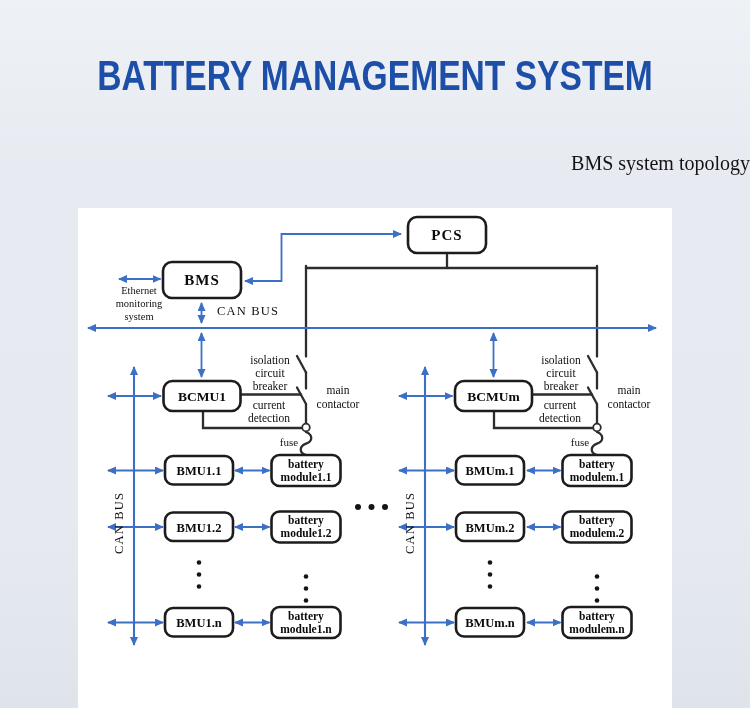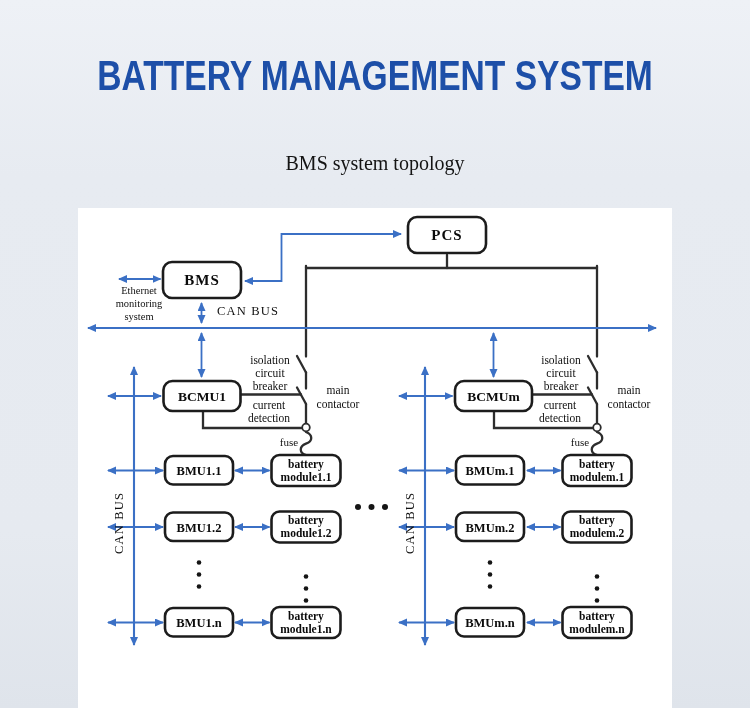--- a/index.html
+++ b/index.html
@@ -10,21 +10,21 @@
   }
   .title{
     position:absolute; top:52px; left:0; width:750px; margin:0;
     text-align:center; white-space:nowrap;
     font-family:"Liberation Sans",sans-serif;
     font-size:42px; font-weight:900; letter-spacing:0px;
     color:#1d4fa8; transform:scaleX(0.8); transform-origin:50% 50%;
   }
   .subtitle{
     position:absolute; top:152px; left:0; width:750px;
-    text-align:center; font-size:20px; color:#141414;
+    text-align:right; font-size:20px; color:#141414;
     font-family:"Liberation Serif",serif;
   }
   .panel{
     position:absolute; left:78px; top:208px; width:594px; height:572px;
     background:#ffffff;
   }
   .panel svg{position:absolute; left:0; top:0;}
   .blue{stroke:#3b70c5; stroke-width:1.8; fill:none;}
   .busline{stroke:#3b70c5; stroke-width:2.1; fill:none;}
   .pwr{stroke:#2d2d2d; stroke-width:2.3; fill:none; stroke-linecap:round;}

